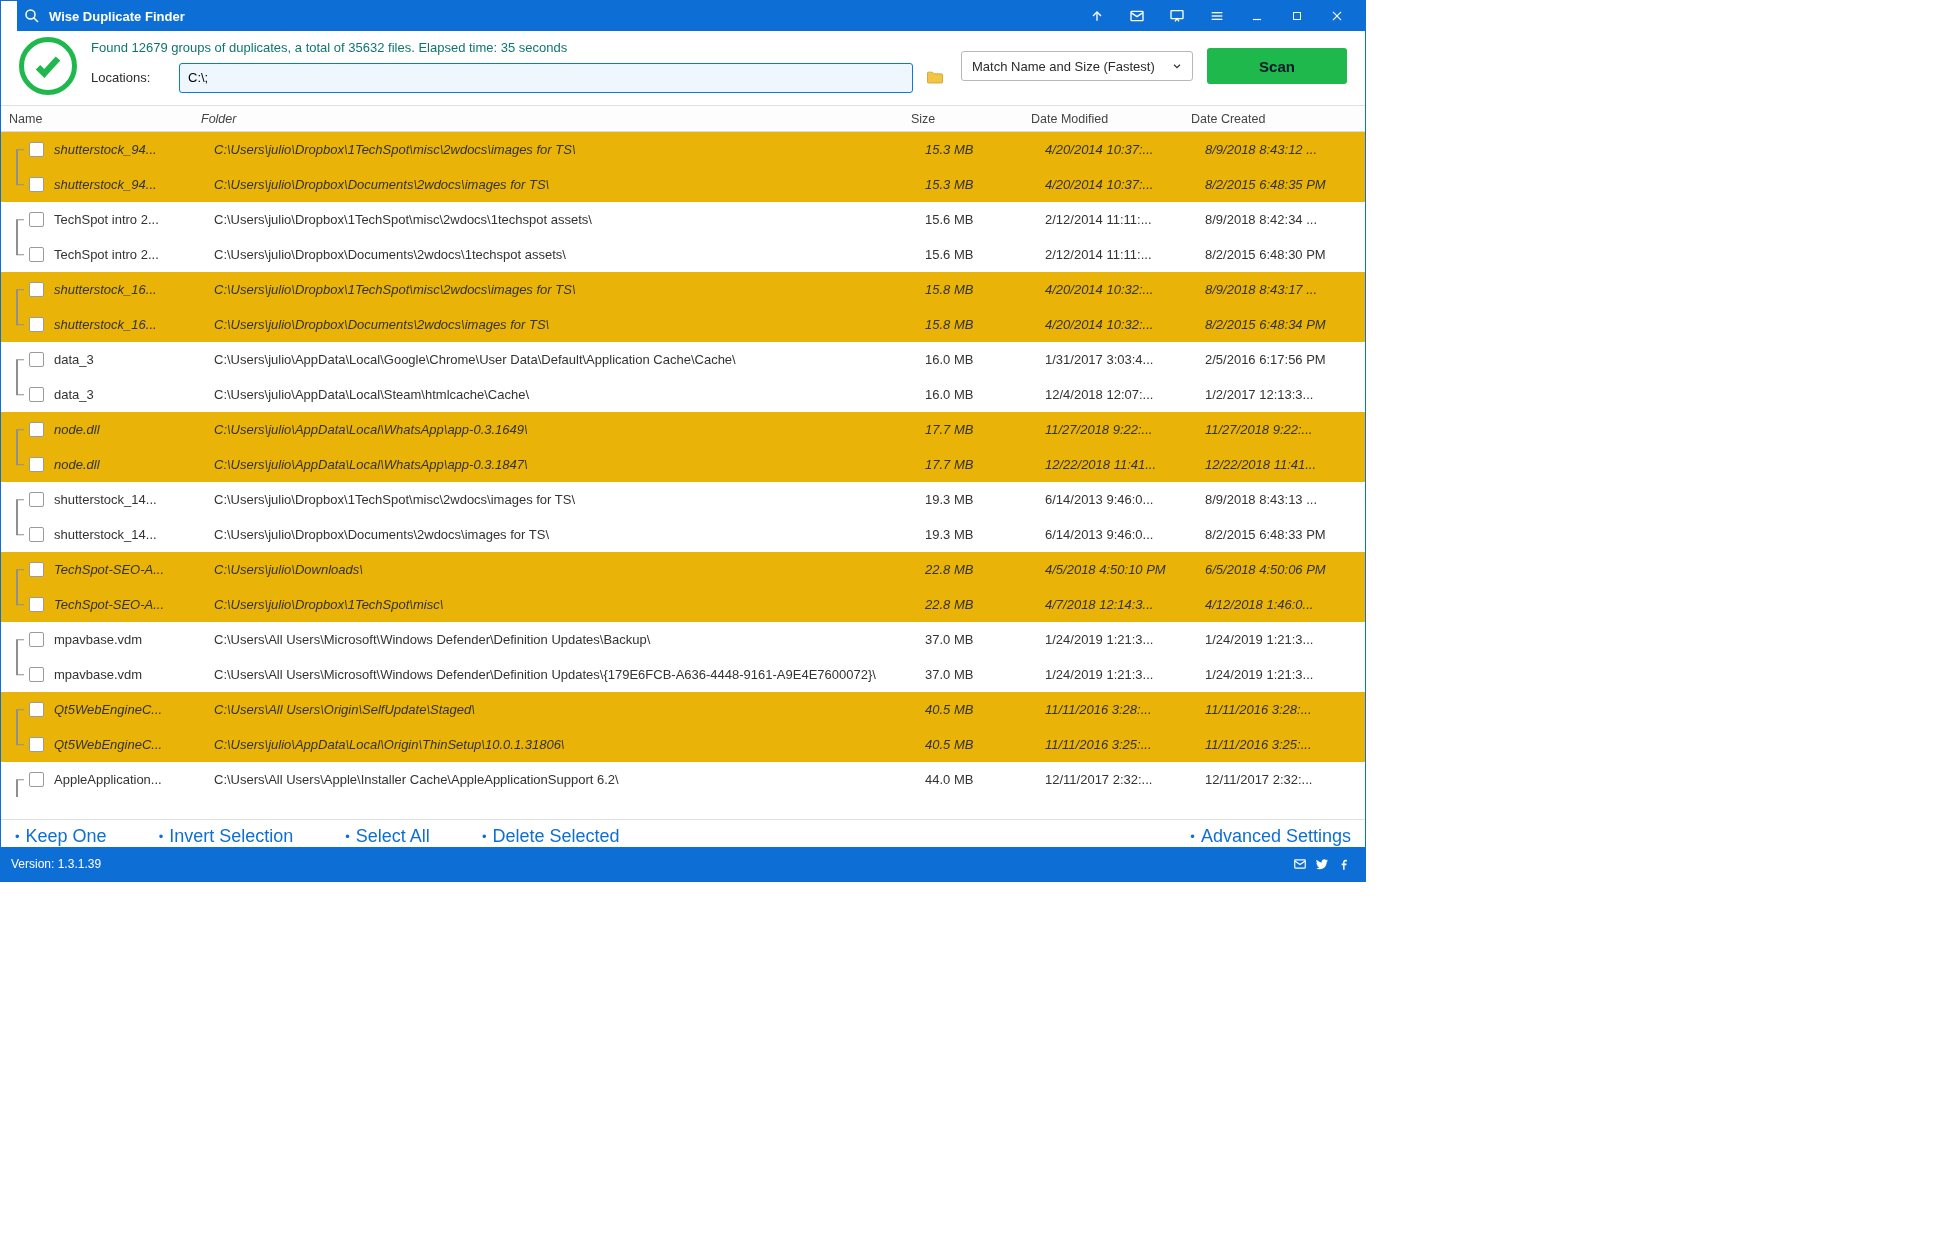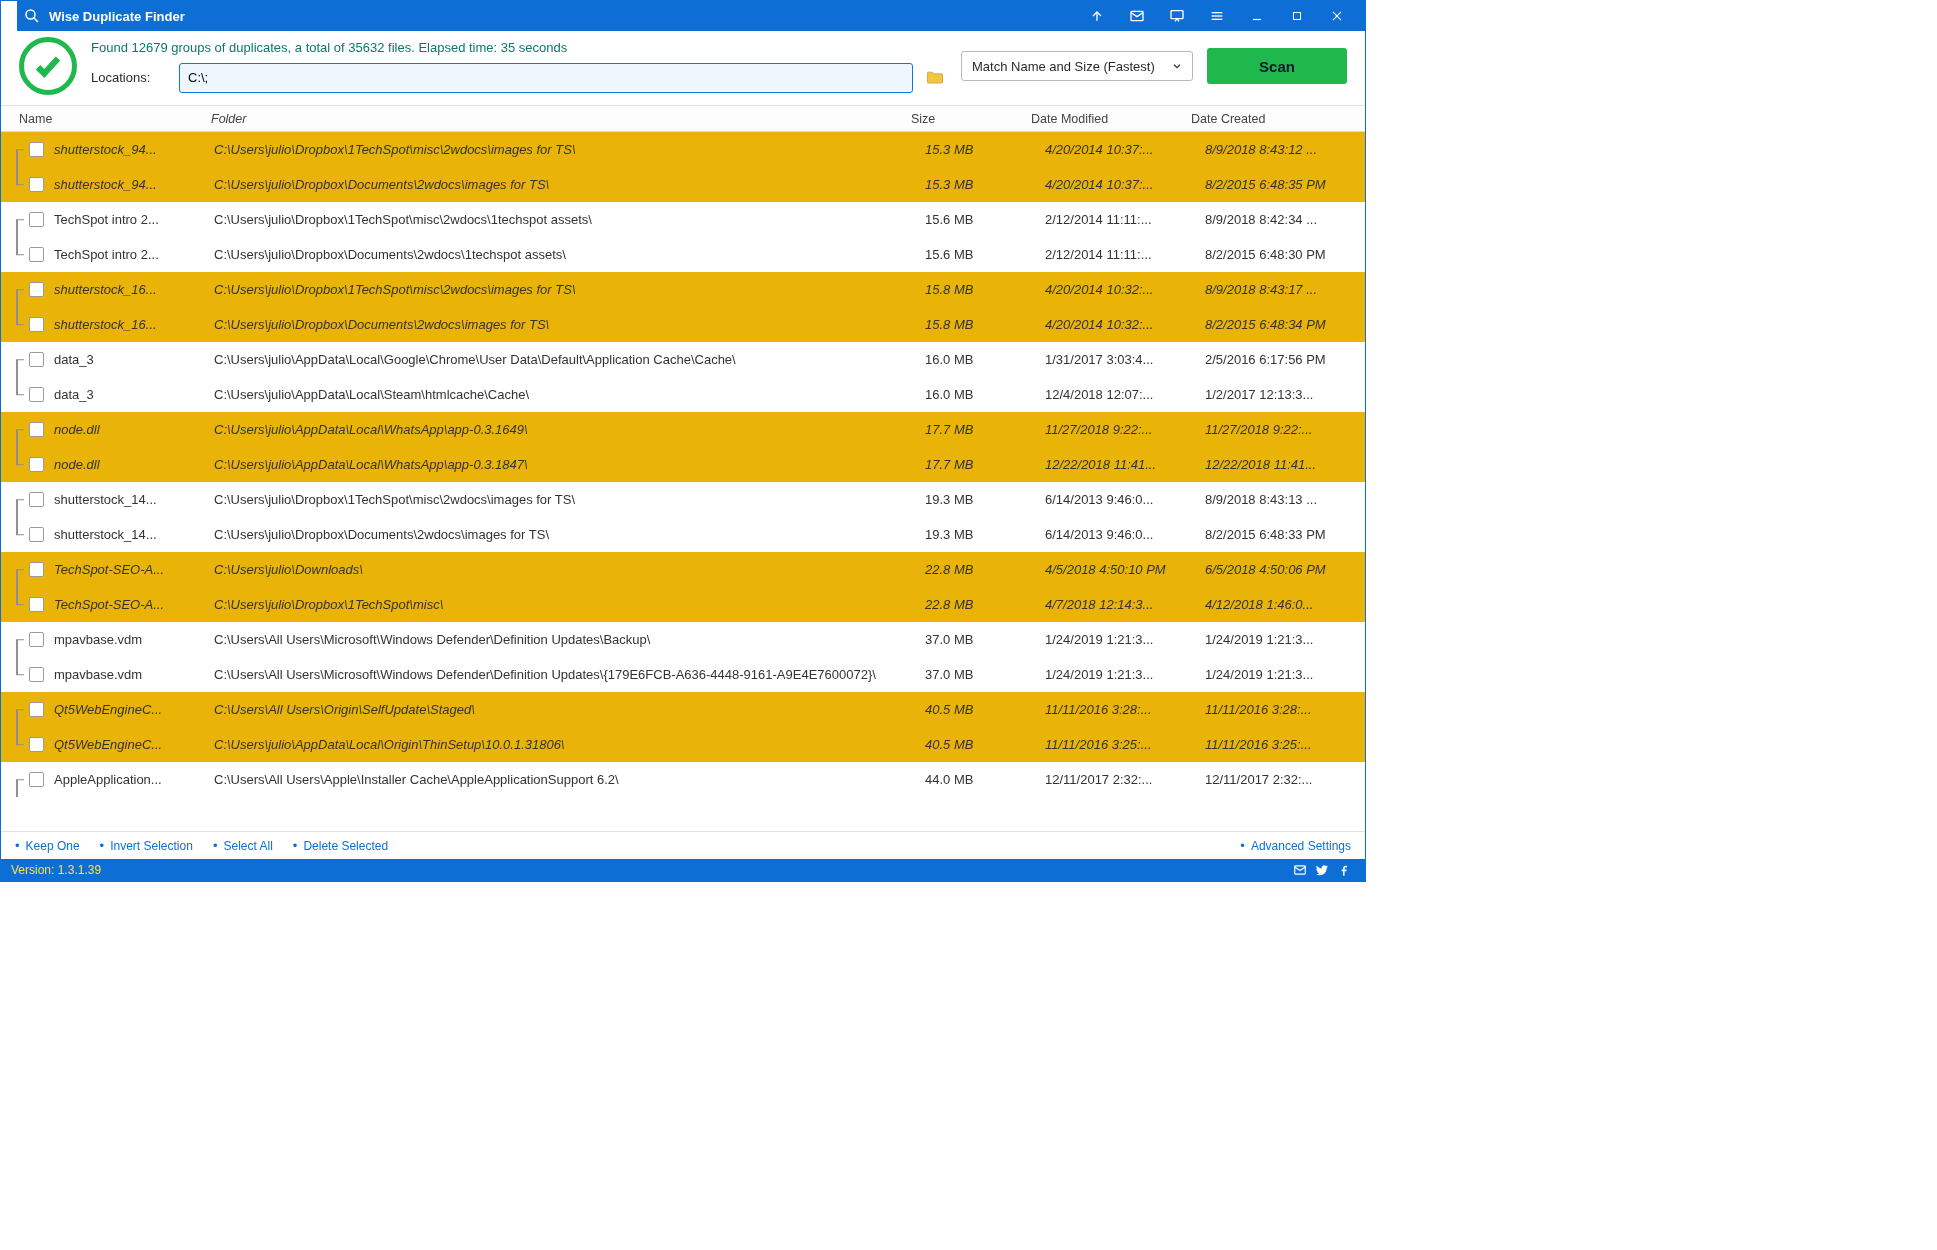--- a/index.html
+++ b/index.html
@@ -84,21 +84,21 @@
     border:none; border-radius:3px; font-size:15px; font-weight:600;
     cursor:pointer;
   }
 
   
   .tbl-header {
     display:flex; align-items:center;
     height:26px; font-size:12.5px; color:#444;
     border-bottom:1px solid #dcdcdc;
     background:#fdfdfd;
-    padding-left:16px;
+    padding-left:6px;
     padding-right:14px;
   }
   .col-name   { width:180px; padding-left:2px;}
   .col-folder { flex:1; padding-left:14px;font-style:italic;}
   .col-size   { width:120px; text-align:left;}
   .col-mod    { width:160px; text-align:left;}
   .col-created{ width:160px; text-align:left;}
 
   
   .results {
@@ -129,33 +129,33 @@
   .row .r-mod    { width:160px; }
   .row .r-created{ width:160px; }
 
   
   .results::-webkit-scrollbar { width:14px; }
   .results::-webkit-scrollbar-thumb { background:#c9c9c9; border-radius:2px; }
   .results::-webkit-scrollbar-track { background:#f0f0f0; }
 
   
   .action-bar {
-    height:28px; display:flex; align-items:center;
+    height:28px; display:flex; align-items:flex-end;
     border-top:1px solid #e0e0e0;
-    padding:0 14px; font-size:12px;
-    gap:20px;
+    padding:0 14px; font-size:18px;
+    gap:52px;
   }
   .action-link { color:#0d6fd6; cursor:pointer; display:flex; align-items:center; gap:6px;}
   .action-link::before { content:"•"; color:#0d6fd6; font-size:13px; }
   .action-link.adv { margin-left:auto; }
   .action-link.adv::before { content:"•"; }
 
   
   .status-bar {
-    height:22px; background:#0d6fd6; color:#fde047;
+    height:34px; background:#0d6fd6; color:#ffffff;
     display:flex; align-items:center; padding:0 10px;
     font-size:12px;
   }
   .status-bar .spacer { flex:1; }
   .status-bar .sicon { width:22px; display:flex; align-items:center; justify-content:center; cursor:pointer;}
 
   svg { display:block; }
 </style>
 </head>
 <body>

